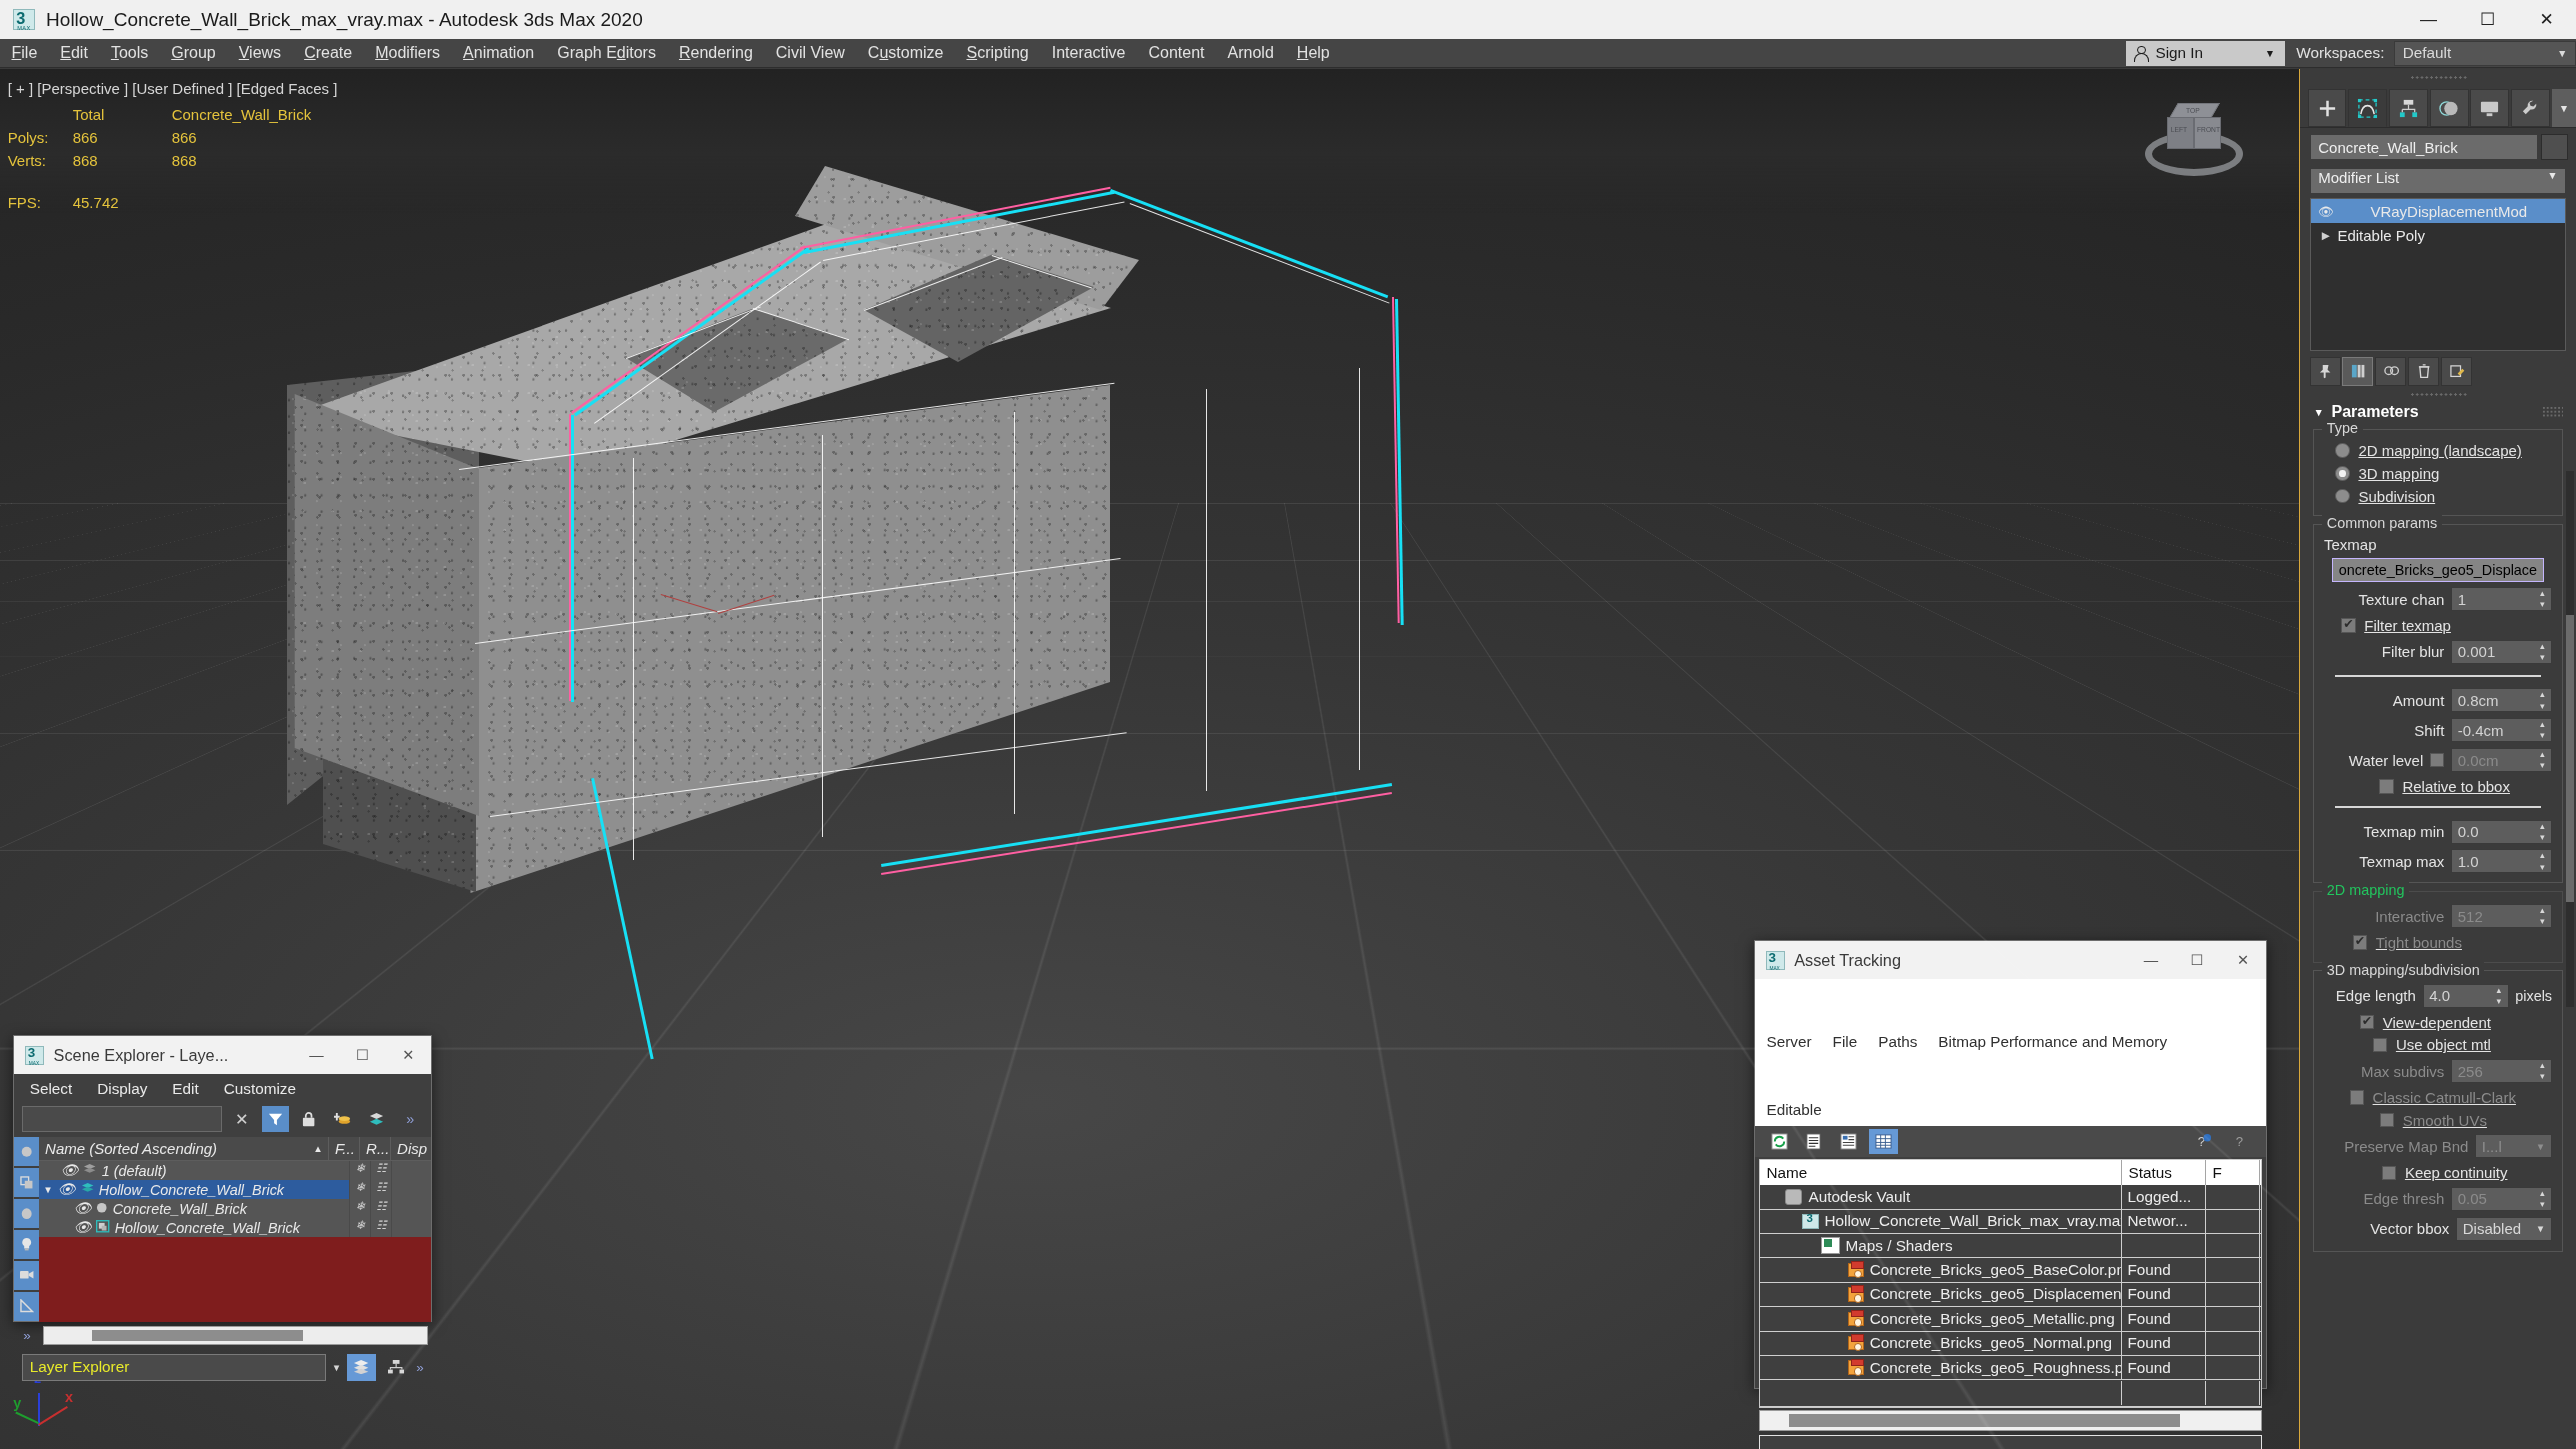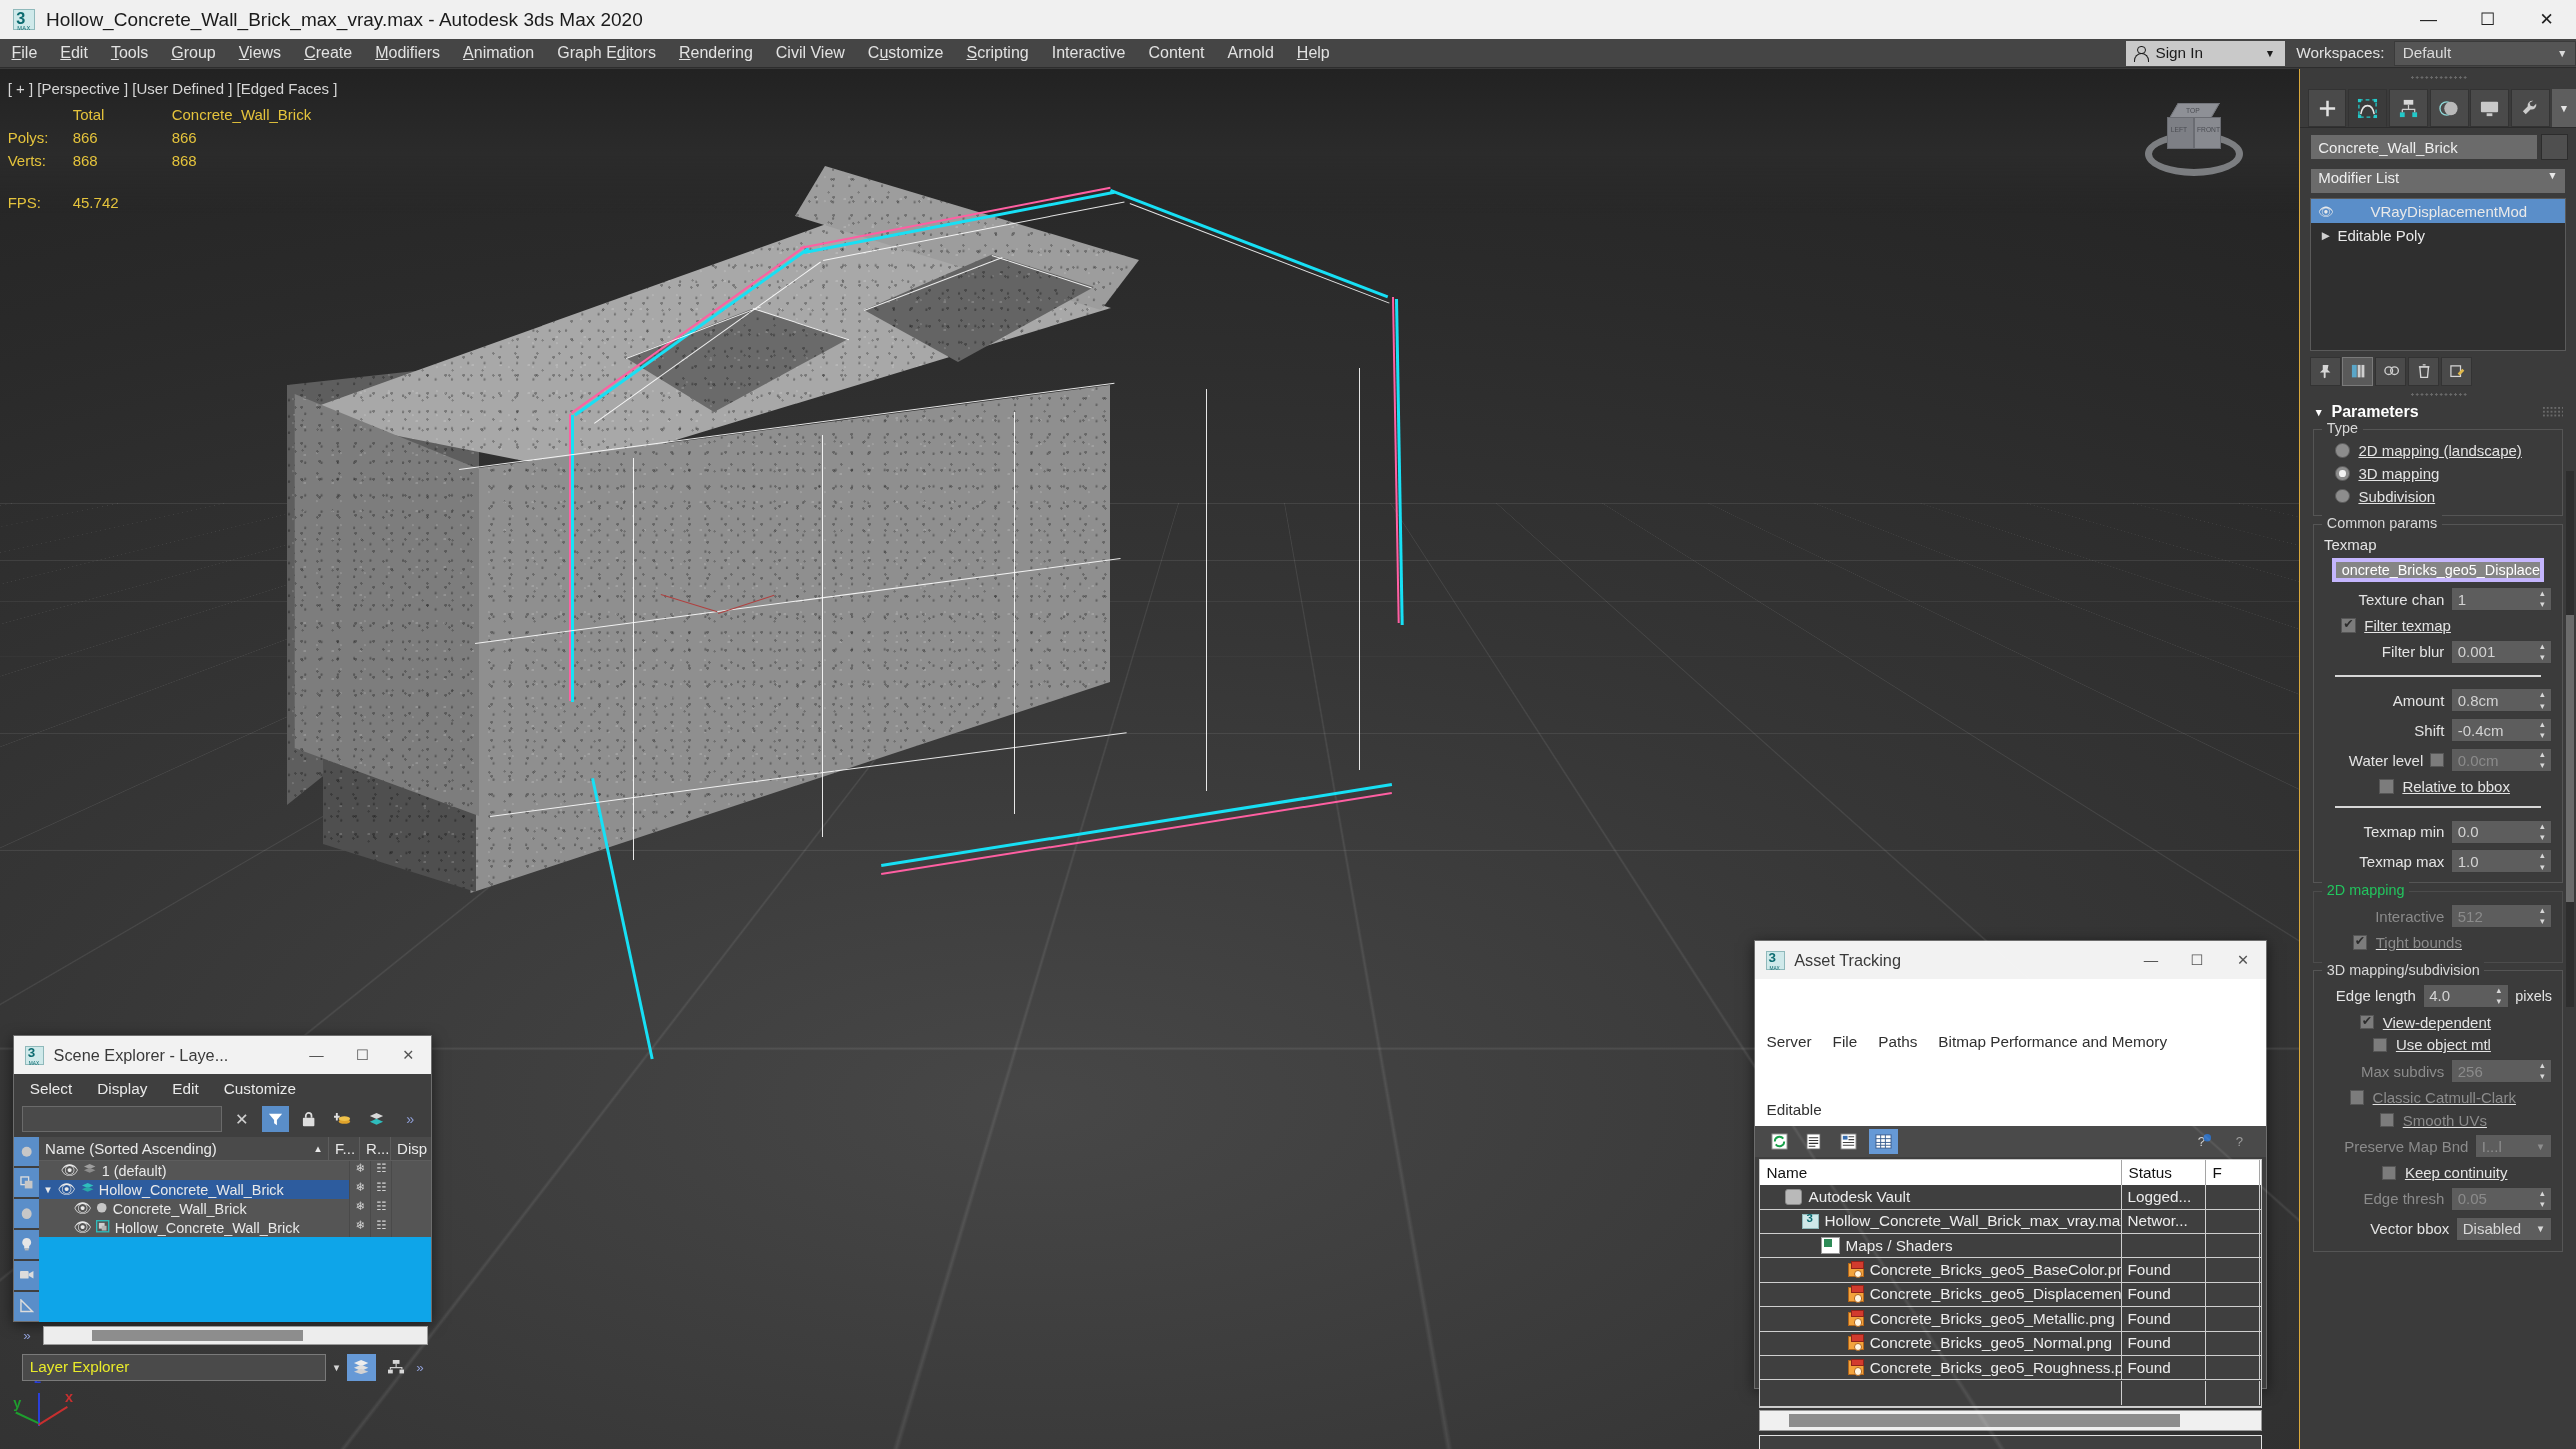--- a/index.html
+++ b/index.html
@@ -152,22 +152,22 @@
     color:#e4e4e4; justify-content:flex-end;}
   .fld-row .lbl{ text-align:right; }
   .spin{ width:101px; height:24px; background:#5d5d5d; border:1px solid #3a3a3a;
     color:#d3d3d3; font-size:15px; display:flex; align-items:center; padding:0 5.7px;
     position:relative; flex:none;}
   .spin.sm{ width:86px; }
   .spin .arrows{ position:absolute; right:2.9px; top:1.9px; width:11.5px; height:19px;
     display:flex; flex-direction:column; justify-content:space-between; color:#d8d8d8;
     font-size:7.7px; line-height:7.7px; text-align:center;}
   .dimtxt{ color:#8b8b8b; }
-  .texfield{ margin:1.9px 9.6px 1.9px 9.6px; height:24px; background:#858585; border:4px solid #c4b5fd;
-    color:#ffffff; font-size:14.4px; display:flex; align-items:center; padding:0 6px;
+  .texfield{ margin:1.9px 9.6px 1.9px 9.6px; height:24px; background:#858585; border:1px solid #c4b5fd;
+    color:#000000; font-size:14.4px; display:flex; align-items:center; padding:0 6px;
     overflow:hidden; white-space:nowrap;}
   .hr{ height:1.9px; background:#d7d7d7; margin:8.6px 13.4px; }
   .combo{ width:96px; height:24px; background:#5d5d5d; border:1px solid #3a3a3a;
     color:#d8d8d8; font-size:15px; display:flex; align-items:center; padding:0 5.7px; flex:none;}
   .combo .caret{ margin-left:auto; font-size:9.6px;}
   .combo.dimc{ color:#8e8e8e; }
   .cp-scroll{ position:absolute; right:1.9px; top:402px; width:8.6px; height:536px;
     background:#2e2e2e;}
   .cp-scroll .thumb{ position:absolute; top:144px; left:0; width:8.6px; height:287px;
     background:#6b6b6b;}
@@ -230,21 +230,21 @@
   .se-menu span{ font-size:15.3px; color:#eaeaea; }
   .se-search{ display:flex; align-items:center; gap:6.7px; padding:2.9px 7.7px 4.8px 7.7px; }
   .se-input{ flex:1; height:26px; background:#4a4a4a; border:1px solid #6a6a6a; }
   .se-ic{ width:27px; height:26px; display:flex; align-items:center; justify-content:center;
     color:#cfcfcf; font-size:16.3px;}
   .se-ic.act{ background:#5a8ec9; }
   .se-body{ display:flex; }
   .se-left{ width:25px; }
   .se-lbtn{ height:29px; background:#5a8ec9; margin-bottom:1.9px; display:flex;
     align-items:center; justify-content:center;}
-  .se-list{ flex:1; background:#0ea5e9; }
+  .se-list{ flex:1; background:#7f1d1d;font-style:italic; }
   .se-hdr{ display:flex; height:24px; align-items:center; background:#4a4a4a; font-size:15px;
     color:#e9e9e9; border-bottom:1px solid #5d5d5d;}
   .se-hdr .c{ padding:0 5.7px; border-right:1px solid #5d5d5d; height:24px; display:flex;
     align-items:center;}
   .se-row{ display:flex; height:19px; align-items:center; font-size:14.4px; color:#e9e9e9;}
   .se-row .nm{ flex:1; display:flex; align-items:center; gap:4.8px; background:#555; height:19px;
     padding-left:3.8px;}
   .se-row.sel .nm{ background:#2d5c9e; }
   .se-row .cc{ width:21px; text-align:center; color:#d2d2d2; font-size:11.5px;
     background:#555; height:19px; border-left:1px solid #4a4a4a;}

